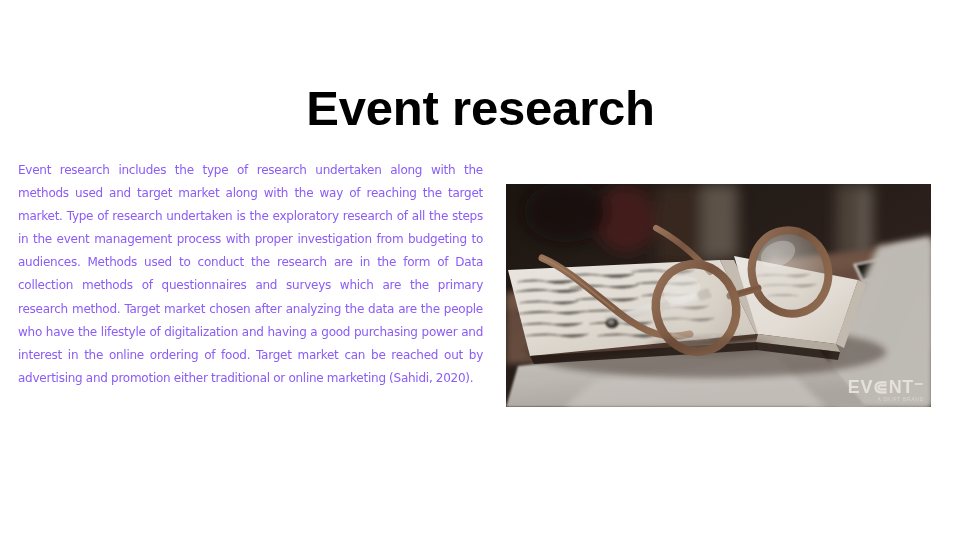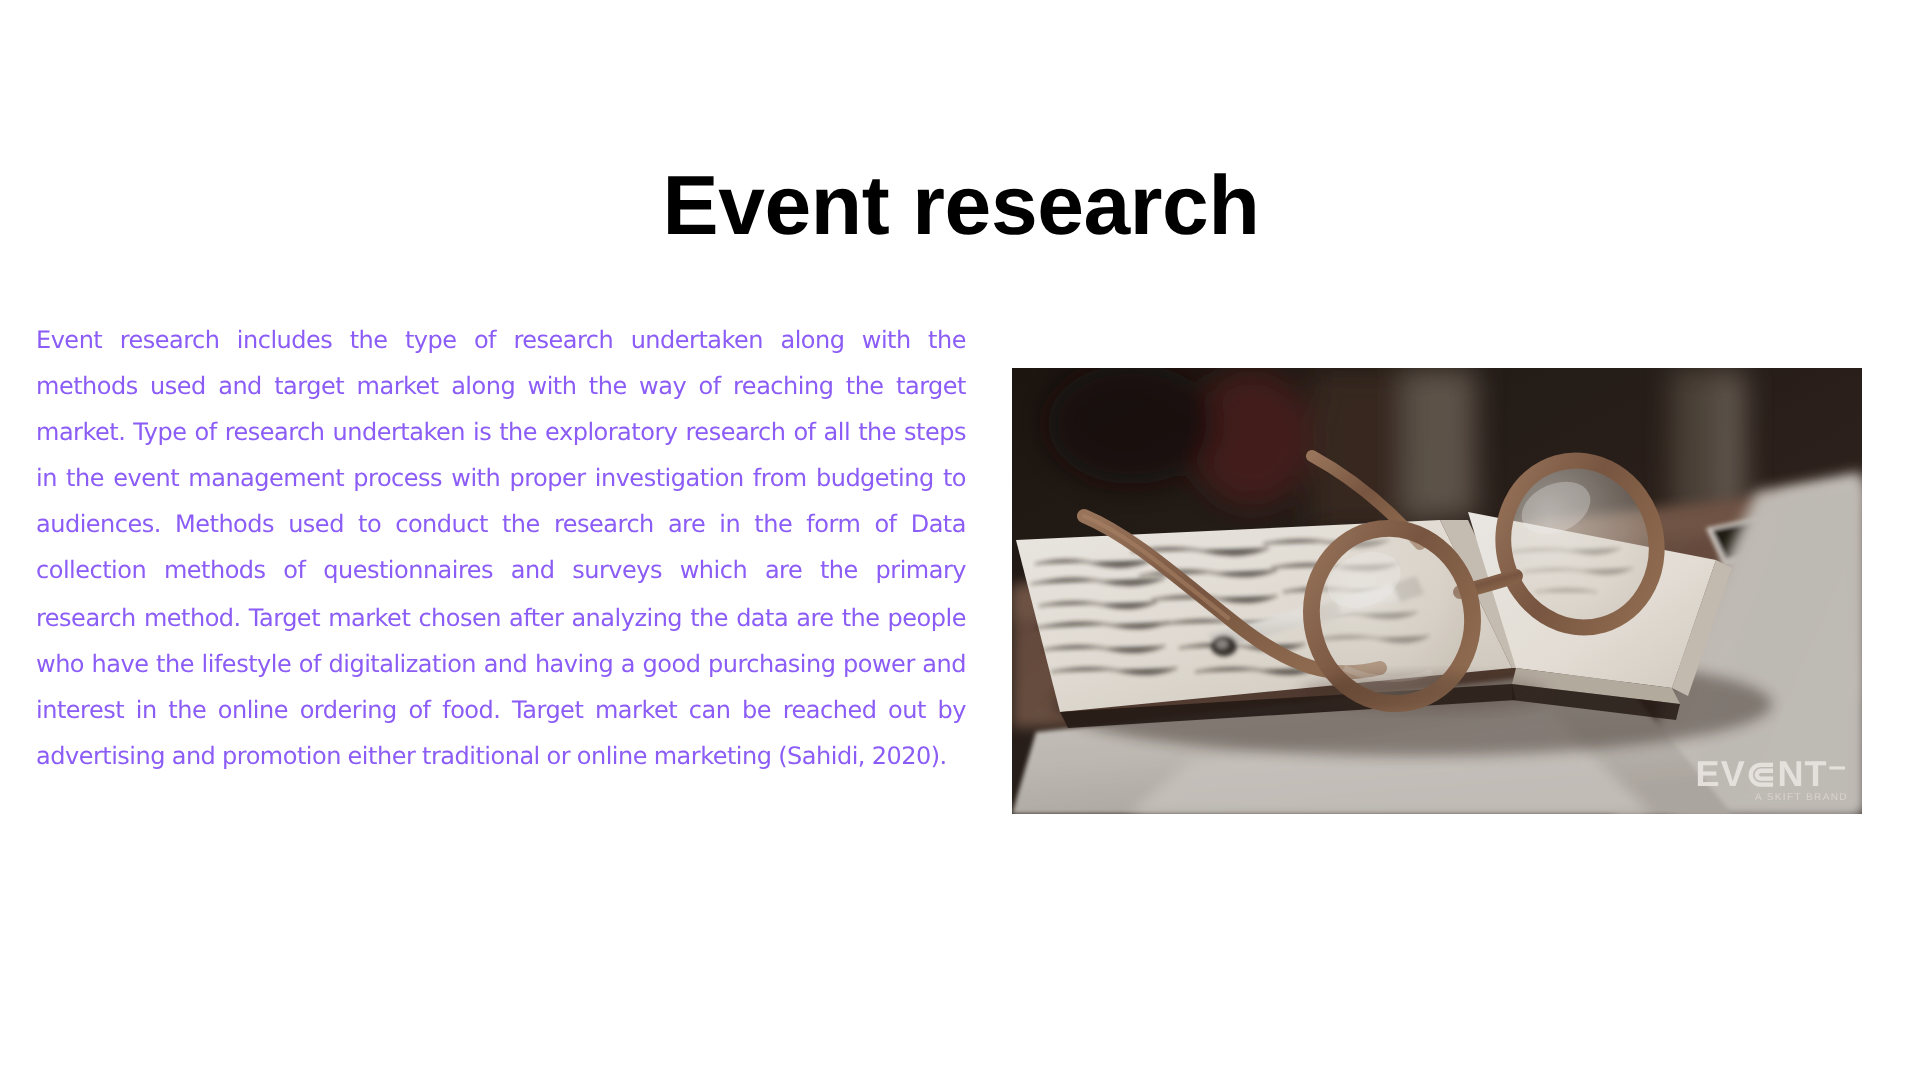--- a/index.html
+++ b/index.html
@@ -23,21 +23,21 @@
     background: #ffffff;
   }
 
   
   .slide-title {
     position: absolute;
     top: 46px;
     left: 0;
     width: 961px;
     text-align: center;
-    font-size: 42px;
+    font-size: 49px;
     line-height: 58px;
     font-weight: bold;
     letter-spacing: -0.2px;
     color: #000000;
     white-space: nowrap;
   }
 
   
   .body-col {
     position: absolute;

